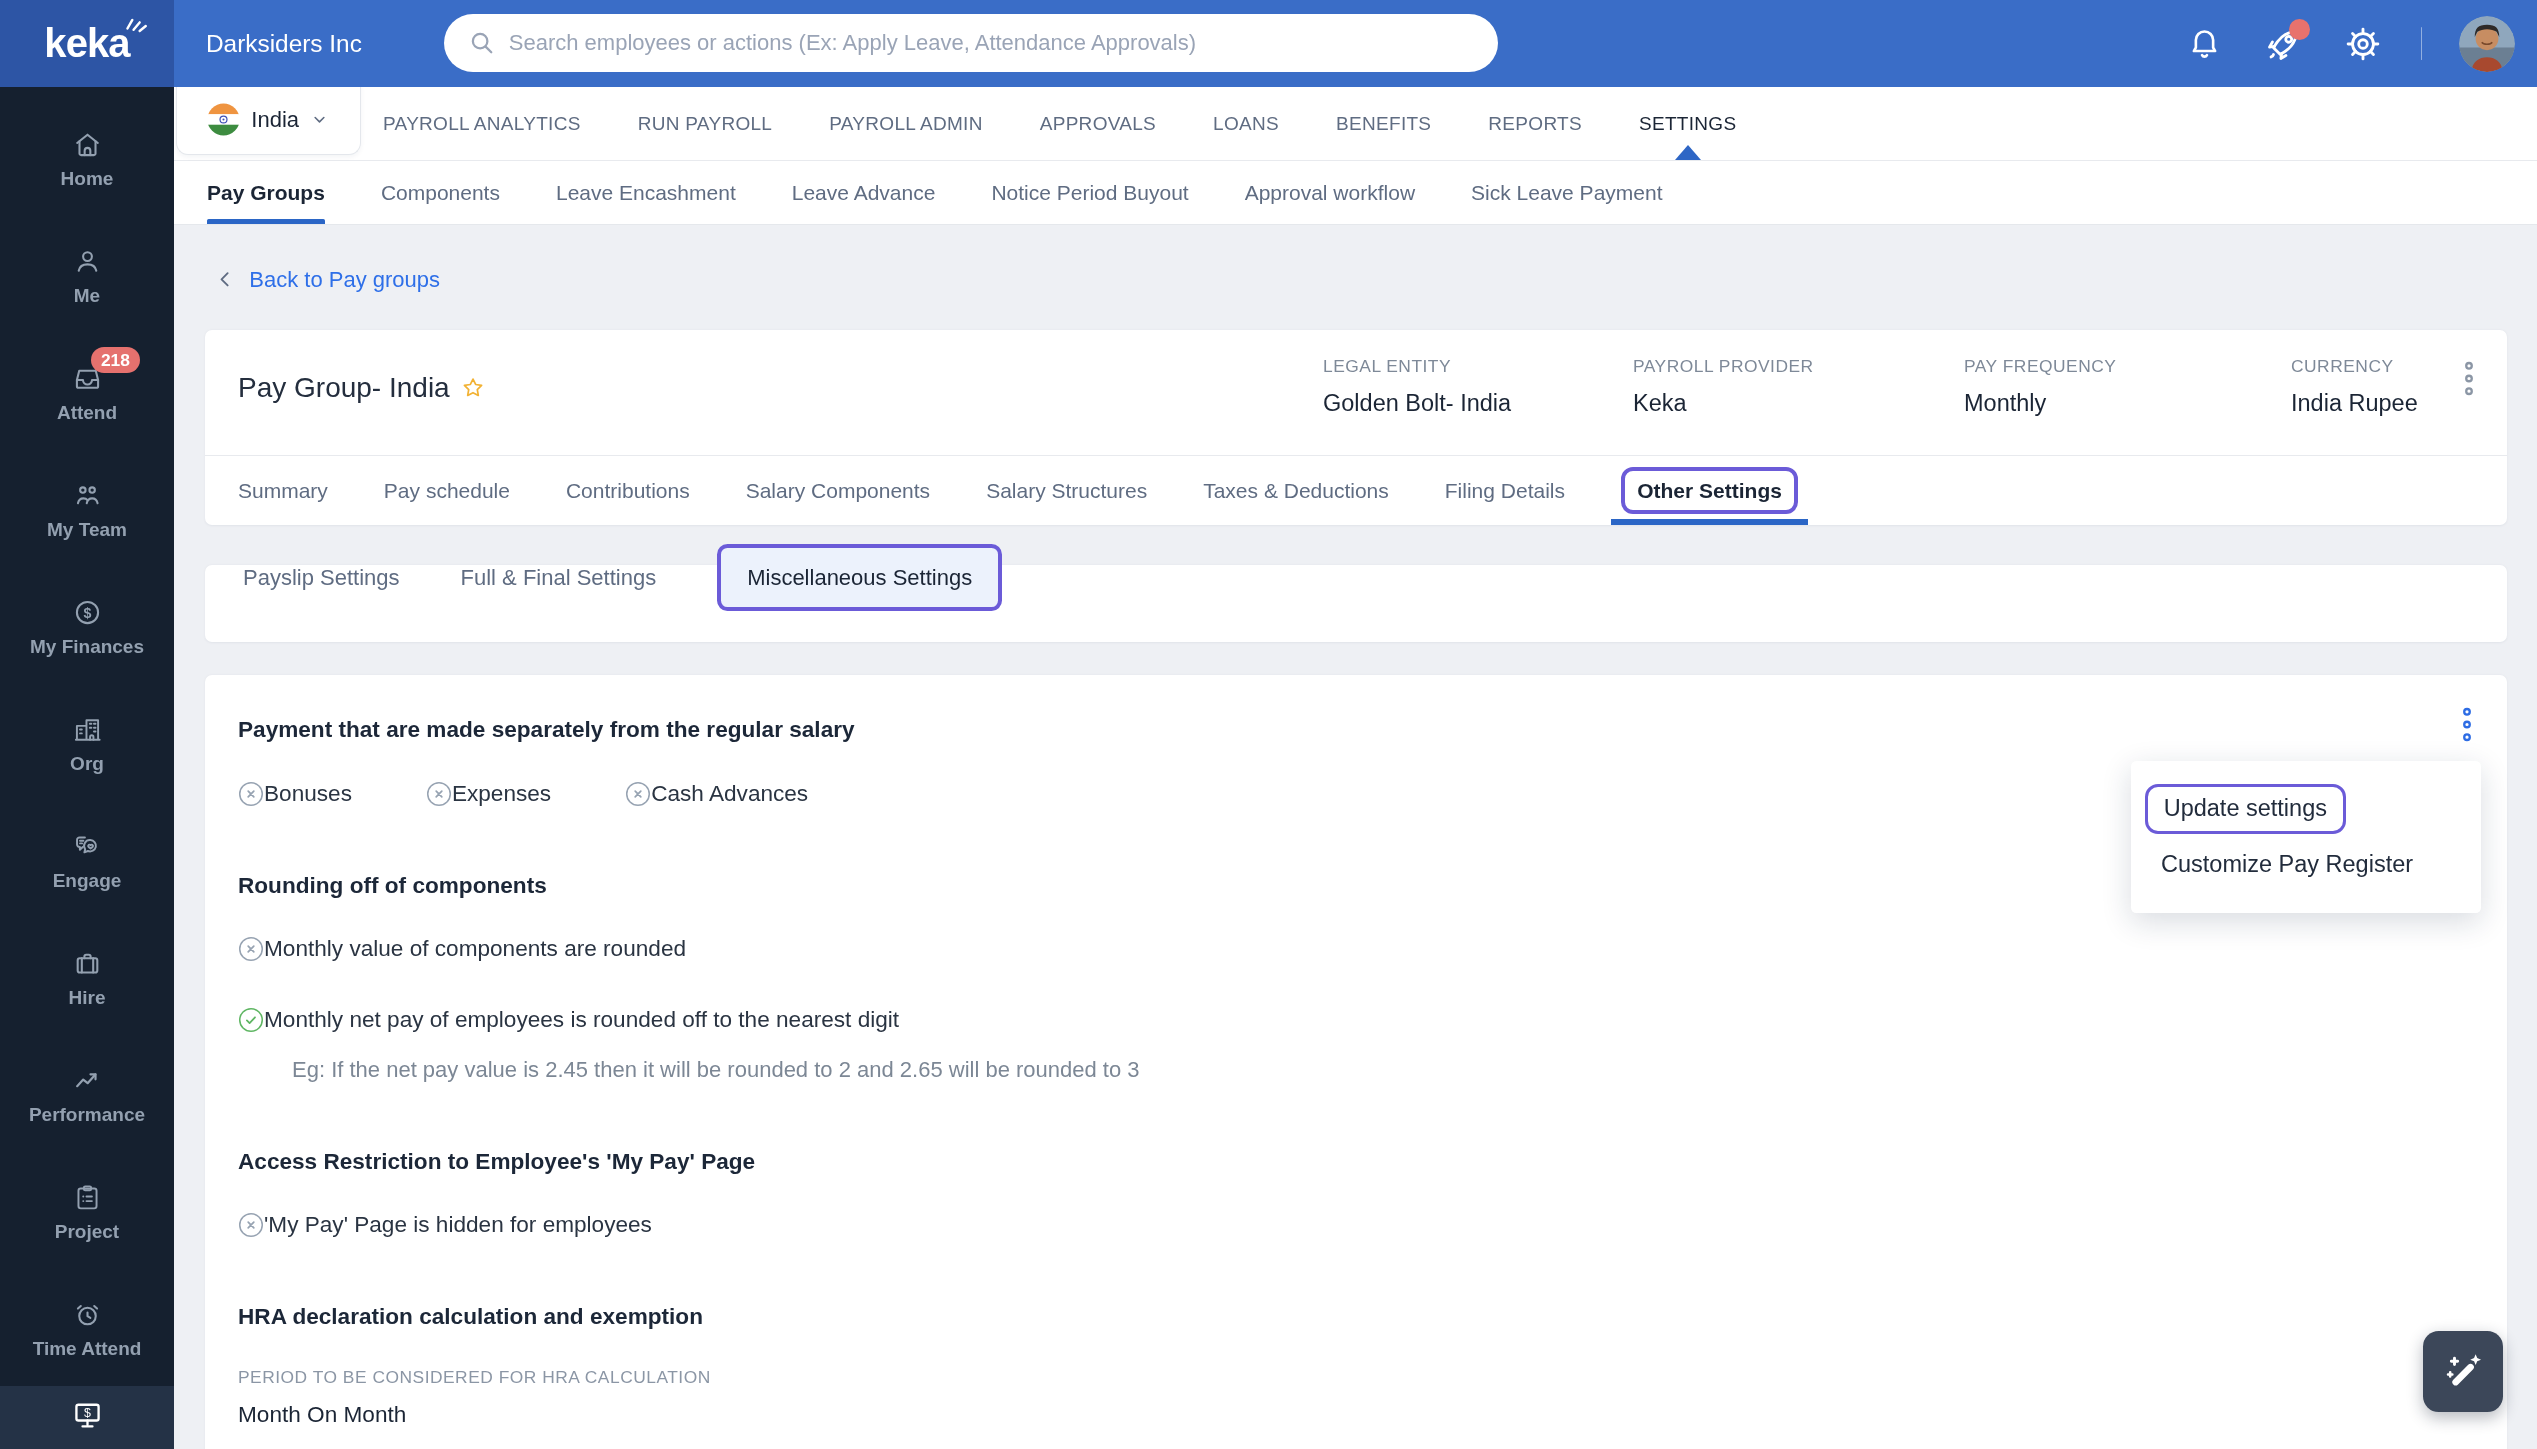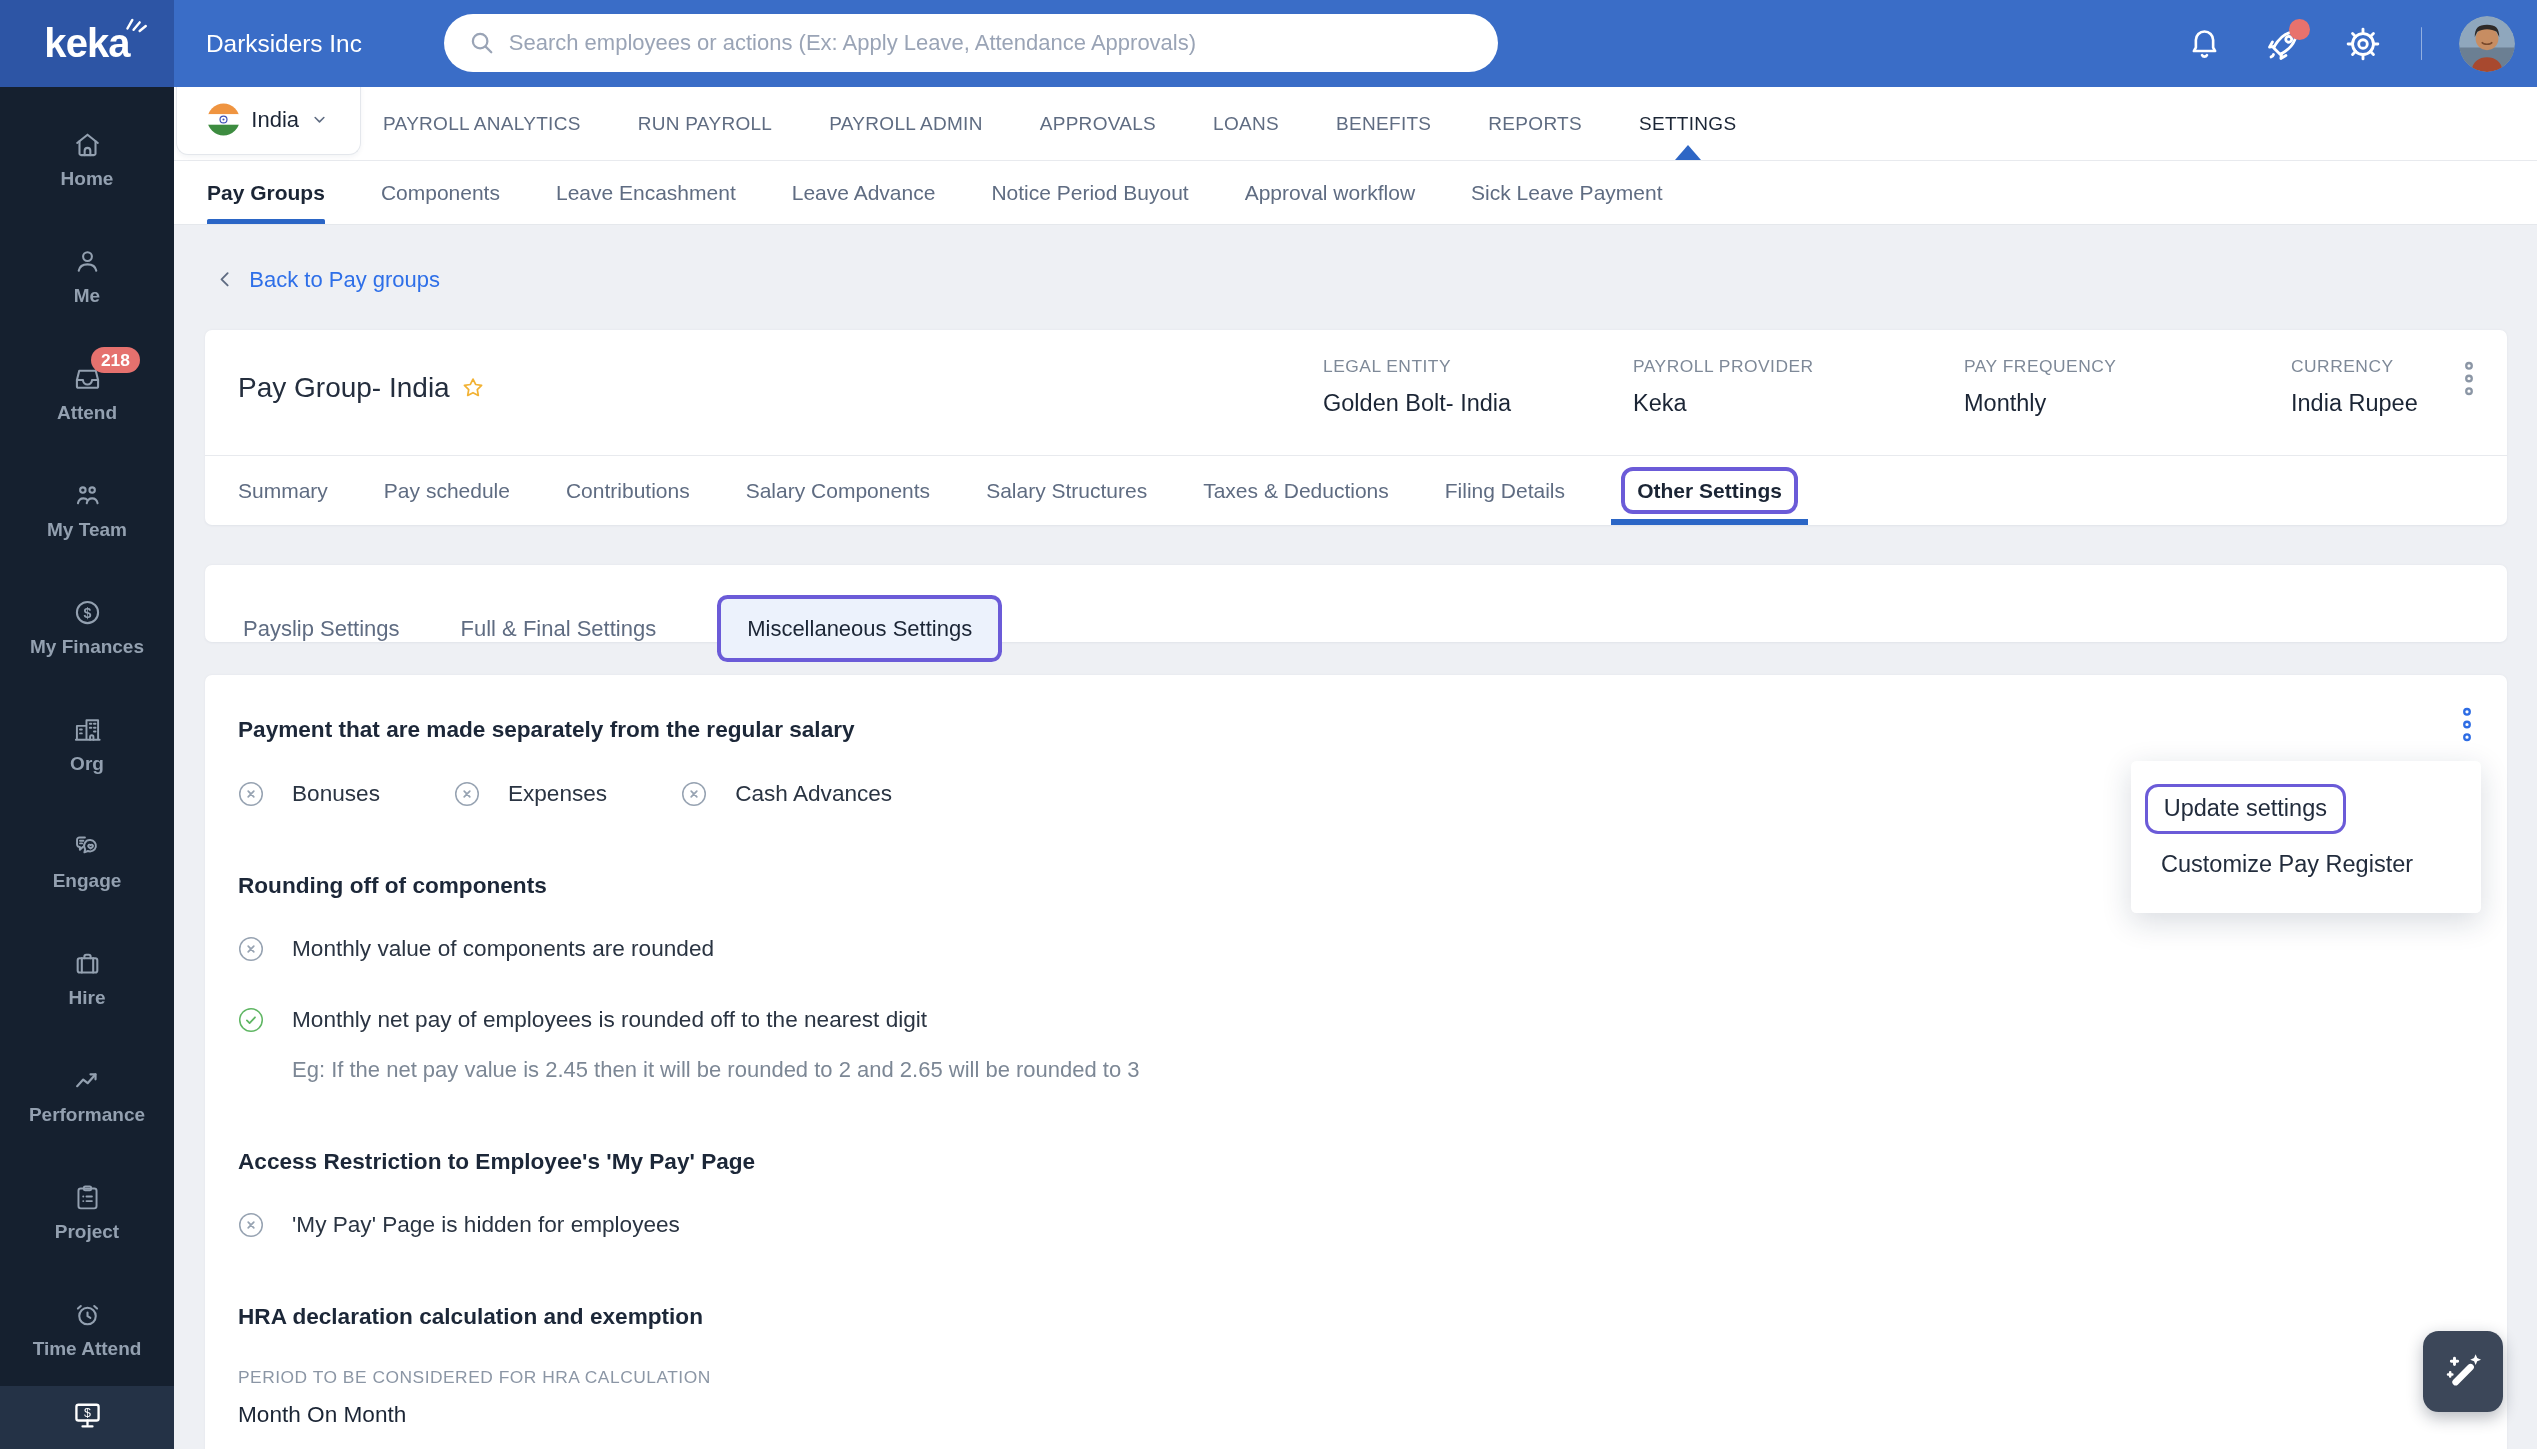--- a/index.html
+++ b/index.html
@@ -57,29 +57,29 @@
   .pg-field:nth-child(1){ width:310px; } .pg-field:nth-child(2){ width:331px; } .pg-field:nth-child(3){ width:327px; }
   .pg-field .f-label { font-size:17.4px; color:#7e8998; letter-spacing:0.5px; }
   .pg-field .f-value { font-size:23.5px; color:#1b2535; }
   .pg-kebab { position:absolute; right:31px; top:30px; cursor:pointer; }
   .pg-tabs { height:70px; border-top:0.9px solid #e8eaee; display:flex; align-items:center; padding-left:33px; gap:56px; }
   .pg-tab { font-size:21px; color:#5f6c82; cursor:pointer; position:relative; height:100%; display:flex; align-items:center; }
   .pg-tab.active { color:#1b2535; }
   .tab-underline { position:absolute; left:-10.4px; right:-10.4px; bottom:0; height:6.1px; background:#2b66c6; }
   .ann-box-tab { border:4.4px solid #6b5bd8; border-radius:12px; padding:7.8px 12.2px;font-weight:bold; }
 
-  .subtab-card { margin-top:40px; height:77px; display:flex; align-items:flex-end; padding-left:38px; gap:61px; }
+  .subtab-card { margin-top:40px; height:77px; display:flex; align-items:flex-start; padding-left:38px; gap:61px; }
   .subtab { font-size:22px; color:#5f6c82; cursor:pointer; }
   .subtab.active { color:#1b2535; }
   .ann-box-subtab { border:4.4px solid #6b5bd8; border-radius:10.4px; background:#ecf2fc; padding:17.4px 26px; }
 
   .main-card { margin-top:33px; height:810px; position:relative; padding:42px 33px; }
   .sec-title { font-size:22.6px; font-weight:bold; color:#1c2738; }
   .opt-row { display:flex; align-items:center; gap:74px; }
-  .opt-item { display:flex; align-items:center; gap:28px; font-size:22.6px; color:#2a3442; }
+  .opt-item { display:flex; align-items:center; gap:0; font-size:22.6px; color:#2a3442; }
   .payments-row { margin-top:38px; }
   .mt-sec { margin-top:66px; }
   .mt-item { margin-top:37px; }
   .mt-item2 { margin-top:45px; }
   .opt-note { margin-top:24.4px; margin-left:54px; font-size:22px; color:#7c8795; }
   .hra-label { margin-top:37px; font-size:17.4px; color:#8b96a5; letter-spacing:0.5px; }
   .hra-value { margin-top:14px; font-size:22.6px; color:#1b2535; }
   .card-kebab { position:absolute; top:31px; right:33px; cursor:pointer; }
 
   .ctx-menu { position:absolute; top:86px; right:26px; width:350px; background:#fff; border-radius:5.2px; box-shadow:0 8.7px 30px rgba(20,35,70,.16); padding:22.6px 0; z-index:20; }

